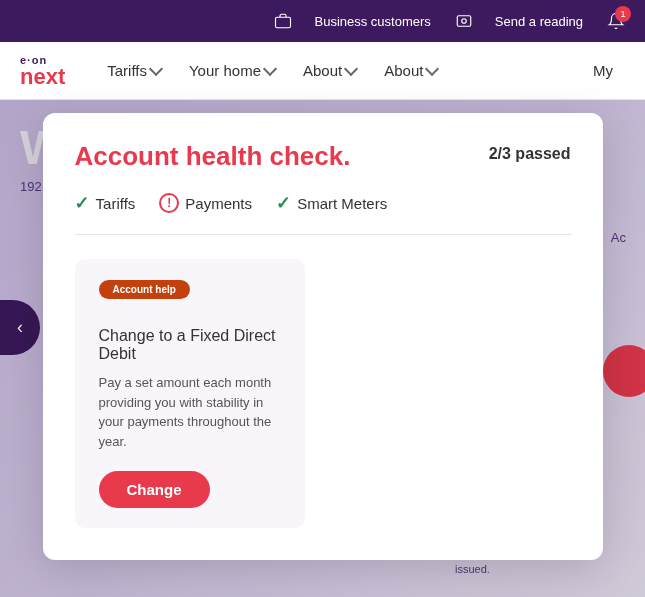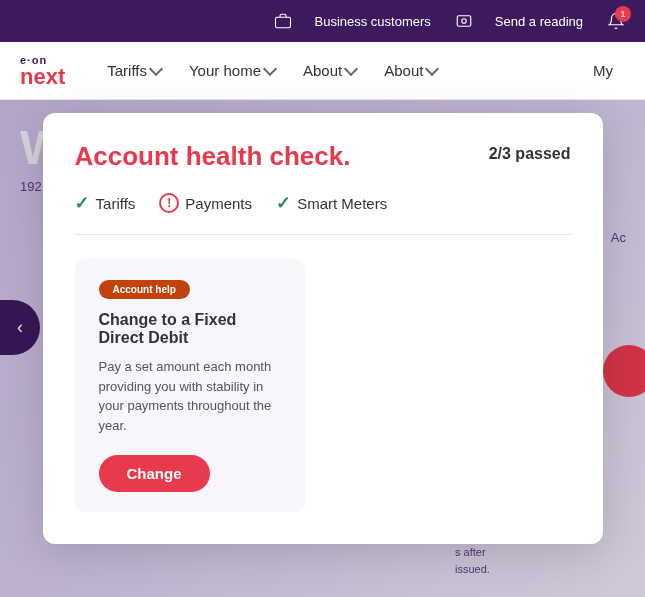--- a/index.html
+++ b/index.html
@@ -251,23 +251,24 @@
       color: white;
       border-radius: 20px;
       padding: 4px 14px;
       font-size: 10px;
       font-weight: 600;
       display: inline-block;
       margin-bottom: 12px;
     }
     .card-title {
       font-size: 16px;
-      font-weight: bold;
+      font-weight: normal;
       color: #333;
       margin-bottom: 10px;
+      margin-top: 16px;
     }
     .card-desc {
       font-size: 13px;
       color: #555;
       line-height: 1.5;
       margin-bottom: 20px;
     }
     .switch-btn {
       background: #e8394d;
       color: white;

